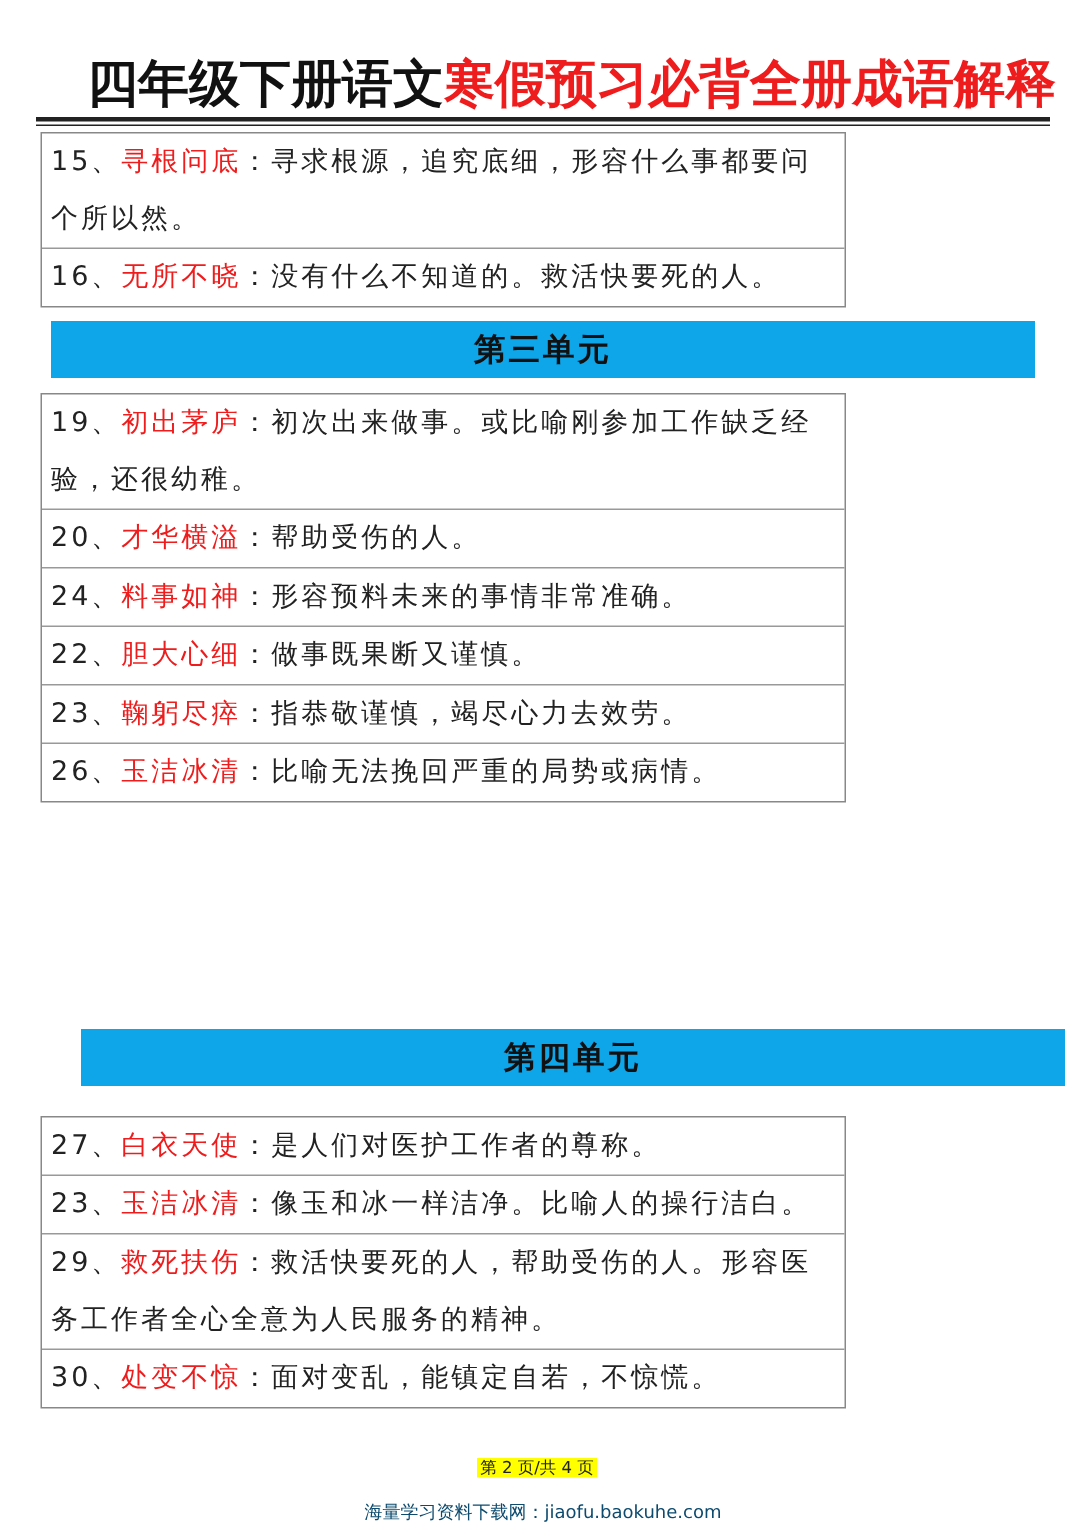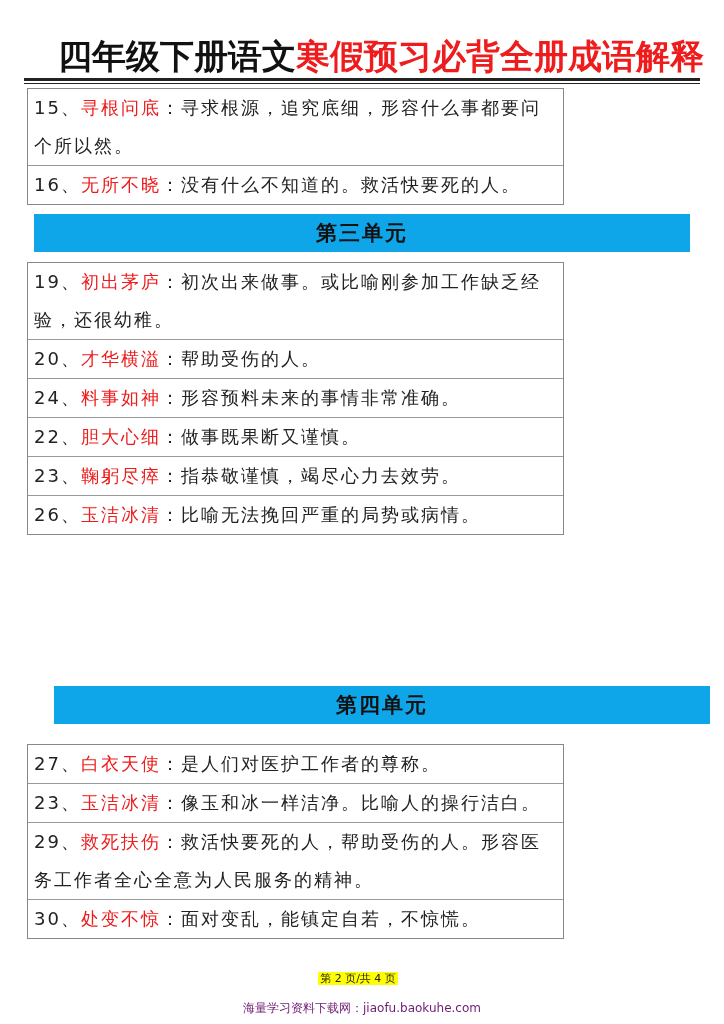--- a/index.html
+++ b/index.html
@@ -12,21 +12,21 @@
   .title-rule { position: absolute; left: 24px; top: 78px; width: 676px; height: 6px;
                 border-top: 3px solid #222; border-bottom: 1px solid #222; box-sizing: border-box; }
   .tbl { position: absolute; left: 27px; width: 537px; border: 1px solid #888; box-sizing: border-box; }
   .row { border-top: 1px solid #999; padding: 0 6px; font-size: 18px; line-height: 38px; letter-spacing: 2px; }
   .row:first-child { border-top: none; }
   .row .idiom { color: #ee1c1c; }
   .unit { position: absolute; left: 34px; width: 656px; height: 38px; background: #0ea5e9;
           text-align: center; font-size: 21px; font-weight: bold; line-height: 38px; color: #111; letter-spacing: 2px; }
   .pager { position: absolute; top: 971px; left: 0; width: 716px; text-align: center; font-size: 11px; }
   .pager span.hl { background: #ffff00; padding: 0 2px; }
-  .footer { position: absolute; top: 1000px; left: 0; width: 724px; text-align: center; font-size: 12px; color: #701a75; }
+  .footer { position: absolute; top: 1000px; left: 0; width: 724px; text-align: center; font-size: 12px; color: #0c4a6e; }
 </style>
 </head>
 <body>
 
 <div class="title">
   <span class="black">四年级下册语文</span><span class="red">寒假预习必背全册成语解释</span>
 </div>
 <div class="title-rule"></div>
 
 <div class="tbl" style="top:88px;">

